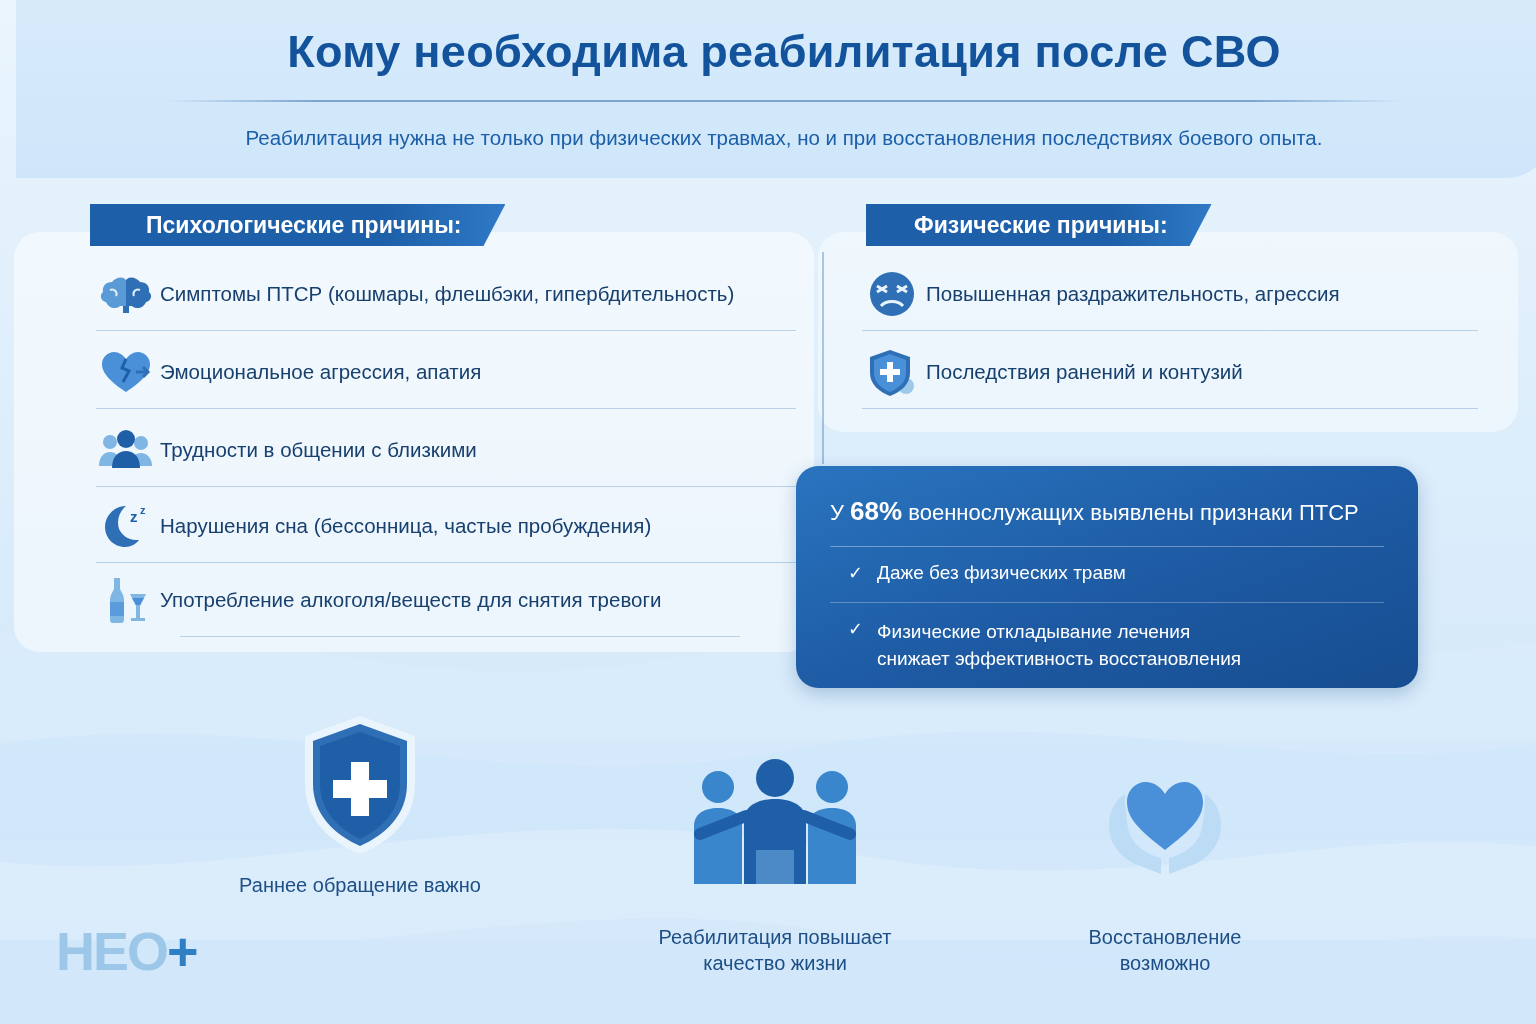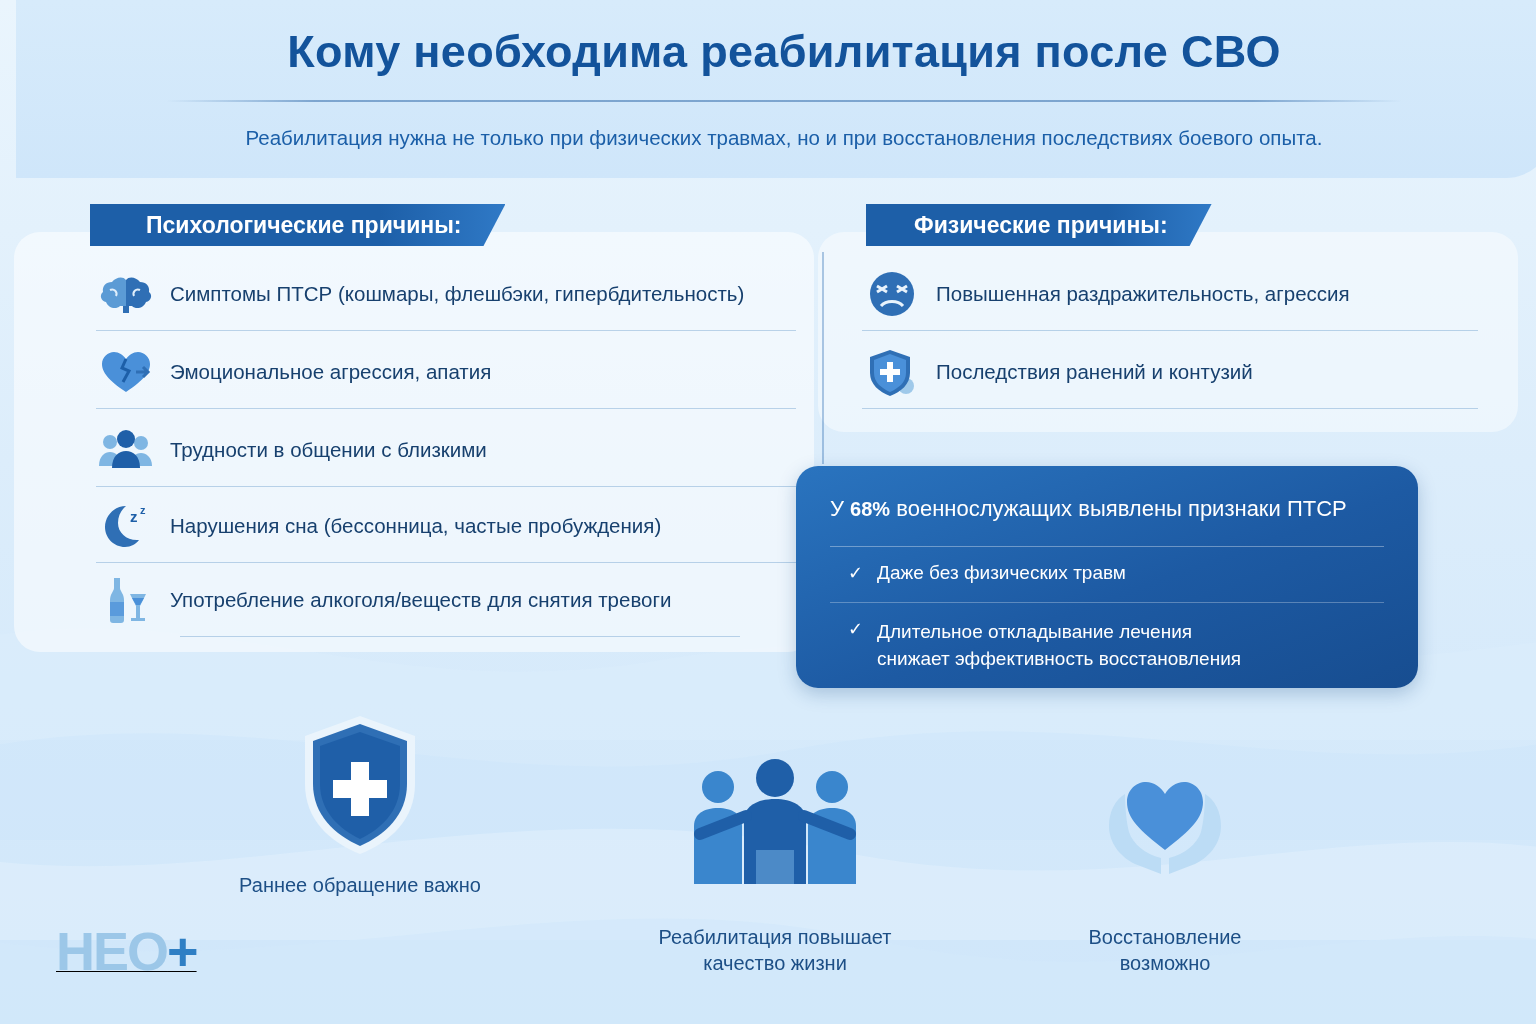--- a/index.html
+++ b/index.html
@@ -57,51 +57,51 @@
     position:absolute;left:818px;top:232px;width:700px;height:200px;
     background:rgba(255,255,255,.45);
     border-radius:26px;
   }
   .divider-v{
     position:absolute;left:822px;top:252px;width:2px;height:212px;
     background:rgba(36,104,175,.35);
   }
 
   .item{
-    position:absolute;display:flex;align-items:center;gap:14px;
+    position:absolute;display:flex;align-items:center;gap:4px;
   }
   .item .lbl{font-size:20.5px;color:#17406e;white-space:nowrap;}
   .item-rule{position:absolute;height:1px;background:rgba(40,110,180,.28);}
 
   .ico{width:60px;height:56px;position:relative;flex:0 0 60px;}
   .ico svg{position:absolute;left:0;top:0;}
 
   
   .stat{
     position:absolute;left:796px;top:466px;width:622px;height:222px;
     background:linear-gradient(160deg,#2a74bf 0%,#1d5aa3 55%,#174d90 100%);
     border-radius:22px;
     box-shadow:0 6px 18px rgba(20,70,130,.25);
   }
   .stat .headline{
     position:absolute;left:34px;top:30px;right:24px;color:#fff;font-size:22px;
   }
-  .stat .headline b{font-size:20px;text-align:center;}
+  .stat .headline b{font-size:26px;text-align:center;}
   .stat .hr{position:absolute;left:34px;right:34px;top:80px;height:1px;background:rgba(255,255,255,.35);}
   .stat .bullet{position:absolute;left:52px;color:#fff;font-size:19px;display:flex;gap:14px;align-items:flex-start;}
   .stat .bullet .chk{color:#ffffff;font-size:18px;line-height:22px;}
   .stat .hr2{position:absolute;left:34px;right:34px;top:138px;height:1px;background:rgba(255,255,255,.28);}
 
   
   .bottom{position:absolute;left:0;top:700px;width:1256px;height:240px;}
   .bitem{position:absolute;text-align:center;}
   .bitem .cap{font-size:20px;color:#1d4f86;line-height:26px;margin-top:8px;}
 
   
-  .logo{position:absolute;left:56px;top:920px;width:230px;height:62px;text-decoration:underline;}
+  .logo{position:absolute;left:56px;top:920px;width:230px;height:62px;}
   .logo .txt{
     font-size:54px;font-weight:bold;color:#9cc7e8;letter-spacing:-2px;
     font-family:"Liberation Sans", sans-serif;
   }
   .logo .plus{color:#2f7fc4;}
 </style>
 </head>
 <body>
 
 <div class="canvas">
@@ -237,21 +237,21 @@
       <span>У </span><b>68%</b><span> военнослужащих выявлены признаки ПТСР</span>
     </div>
     <div class="hr"></div>
     <div class="bullet" style="top:96px;">
       <span class="chk">✓</span>
       <span>Даже без физических травм</span>
     </div>
     <div class="hr2" style="top:136px;"></div>
     <div class="bullet" style="top:152px;white-space:pre-line;line-height:27px;">
       <span class="chk">✓</span>
-      <span>Длительное откладывание лечения
+      <span>Физические откладывание лечения
 снижает эффективность восстановления</span>
     </div>
   </div>
 
   <div class="bottom">
 
     <div class="bitem" style="left:210px;top:10px;width:300px;">
       <span>
         <svg width="130" height="150" viewBox="0 0 130 150">
           <path d="M65,6 L120,26 L120,74 C120,110 95,132 65,144 C35,132 10,110 10,74 L10,26 Z" fill="#eaf4fc"></path>

